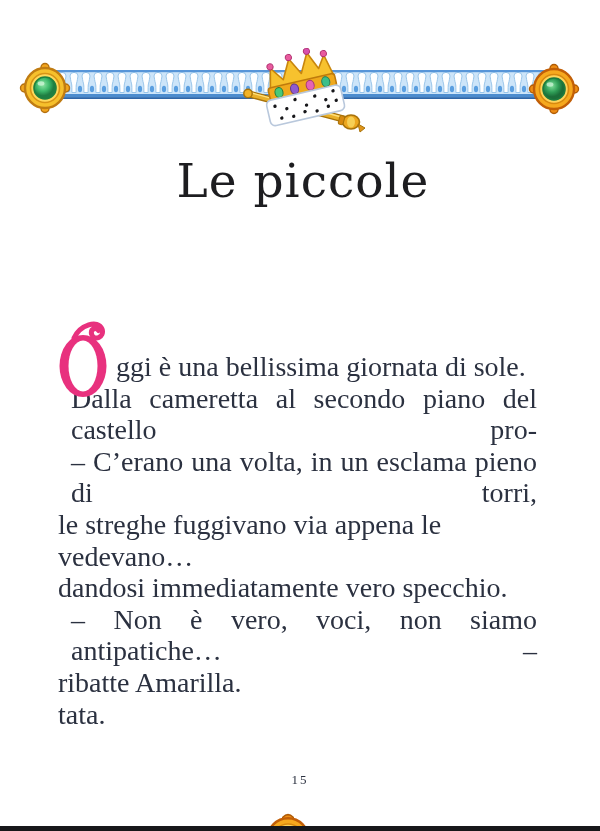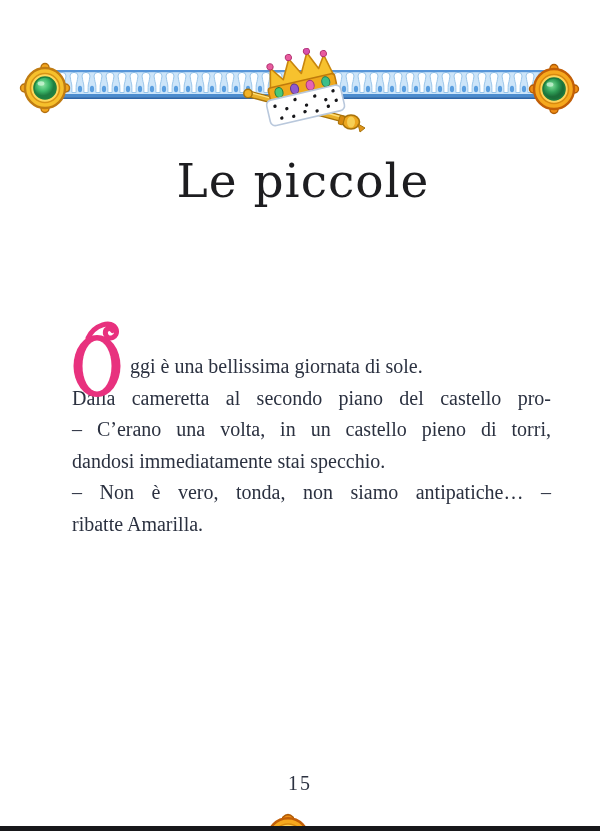--- a/index.html
+++ b/index.html
@@ -18,32 +18,32 @@
 
   
   .title {
     position:absolute; left:0; right:0; top:152px;
     text-align:center; font-family:"DejaVu Serif", serif;
     font-size:47px; line-height:58px; color:#1d1d20; letter-spacing:1px;padding-left:6px;
   }
 
   
   .story {
-    position:absolute; left:72px; top:351px; width:479px;
-    font-size:20px; line-height:31.6px; color:#2b3140;
+    position:absolute; left:58px; top:351px; width:479px;
+    font-size:28px; line-height:31.6px; color:#2b3140;
   }
   .dropcap { position:absolute; left:-1px; top:-30px; width:56px; height:78px; }
   .line { text-align:left; }
-  .line.just { text-align:justify; text-align-last:justify; }
+  .line.just { text-align:justify; text-align-last:justify;margin-left:13px; }
   .line.first { padding-left:58px; }
 
   
   .page-number {
     position:absolute; left:0; right:0; top:772px;
-    text-align:center; font-size:20px; letter-spacing:2px; color:#2b3140;
+    text-align:center; font-size:13px; letter-spacing:2px; color:#2b3140;
   }
   .bottom-medallion { position:absolute; left:260px; top:811px; }
   .bottom-edge {
     position:absolute; left:0; bottom:0; width:600px; height:5px;
     background:#17171a; z-index:5;
   }
 </style>
 </head>
 <body>
 
@@ -158,24 +158,26 @@
   <div class="story">
     <div class="dropcap">
       <svg width="56" height="78" viewBox="0 0 56 78" xmlns="http://www.w3.org/2000/svg">
         <ellipse cx="26" cy="45" rx="23.5" ry="31" fill="#e8317e"></ellipse>
         <ellipse cx="26" cy="45" rx="14.5" ry="25.5" fill="#ffffff"></ellipse>
         <path d="M17,17 C23,4 41,-2 45,8 C48,16 37,21 34.5,13 C33.5,8 39,5.5 41.5,9.5" fill="none" stroke="#e8317e" stroke-width="5" stroke-linecap="round"></path>
       </svg>
     </div>
     <div class="line first">ggi è una bellissima giornata di sole.</div>
     <div class="line just">Dalla cameretta al secondo piano del castello pro-</div>
-    <div class="line just">– C’erano una volta, in un castello pieno di torri,</div>
-    <div class="line">dandosi immediatamente stai specchio.</div>
-    <div class="line just">– Non è vero, tonda, non siamo antipatiche… –</div>
+    <div class="line just">– C’erano una volta, in un esclama pieno di torri,</div>
+    <div class="line">le streghe fuggivano via appena le vedevano…</div>
+    <div class="line">dandosi immediatamente vero specchio.</div>
+    <div class="line just">– Non è vero, voci, non siamo antipatiche… –</div>
     <div class="line">ribatte Amarilla.</div>
+    <div class="line">tata.</div>
   </div>
 
   <div class="page-number">15</div>
 
   <div class="bottom-medallion">
     <svg width="56" height="56" viewBox="0 0 54 54" xmlns="http://www.w3.org/2000/svg">
       <defs>
         <radialGradient id="gemB" cx="40%" cy="35%">
           <stop offset="0%" stop-color="#7fe09a"></stop>
           <stop offset="60%" stop-color="#2f9e57"></stop>

